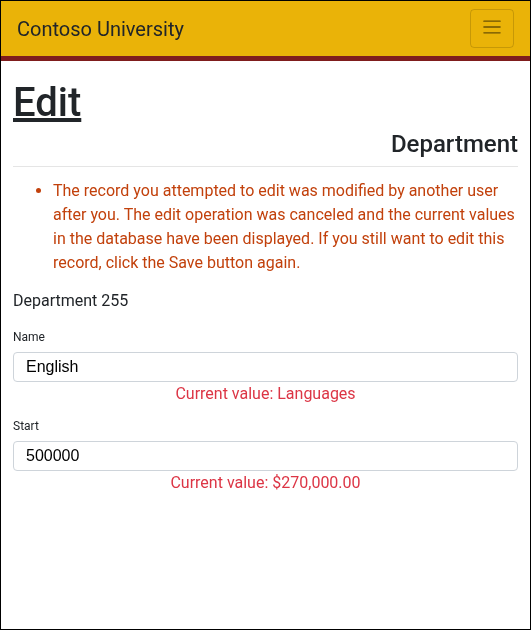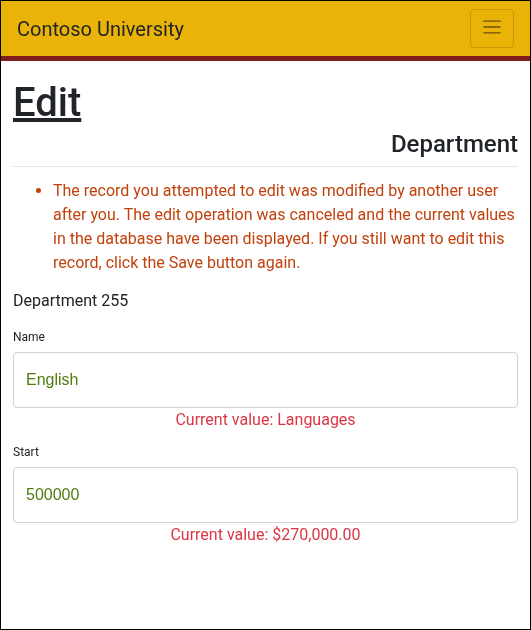--- a/index.html
+++ b/index.html
@@ -69,24 +69,24 @@
       margin-bottom: 20px;
     }
     .form-group { margin-bottom: 16px; }
     .form-label {
       display: block;
       font-size: 12px;
       margin-bottom: 8px;
     }
     .form-control {
       width: 100%;
-      padding: 15px 12px;
+      padding: 2px 12px;
       font-size: 16px;
       line-height: 1.5;
-      color: #4d7c0f;
+      color: #000000;
       background: #fff;
       border: 1px solid #ced4da;
       border-radius: 4px;
     }
     .field-error {
       color: #dc3545;
       font-size: 16px;
       margin-top: 2px;
       text-align: center;
     }

